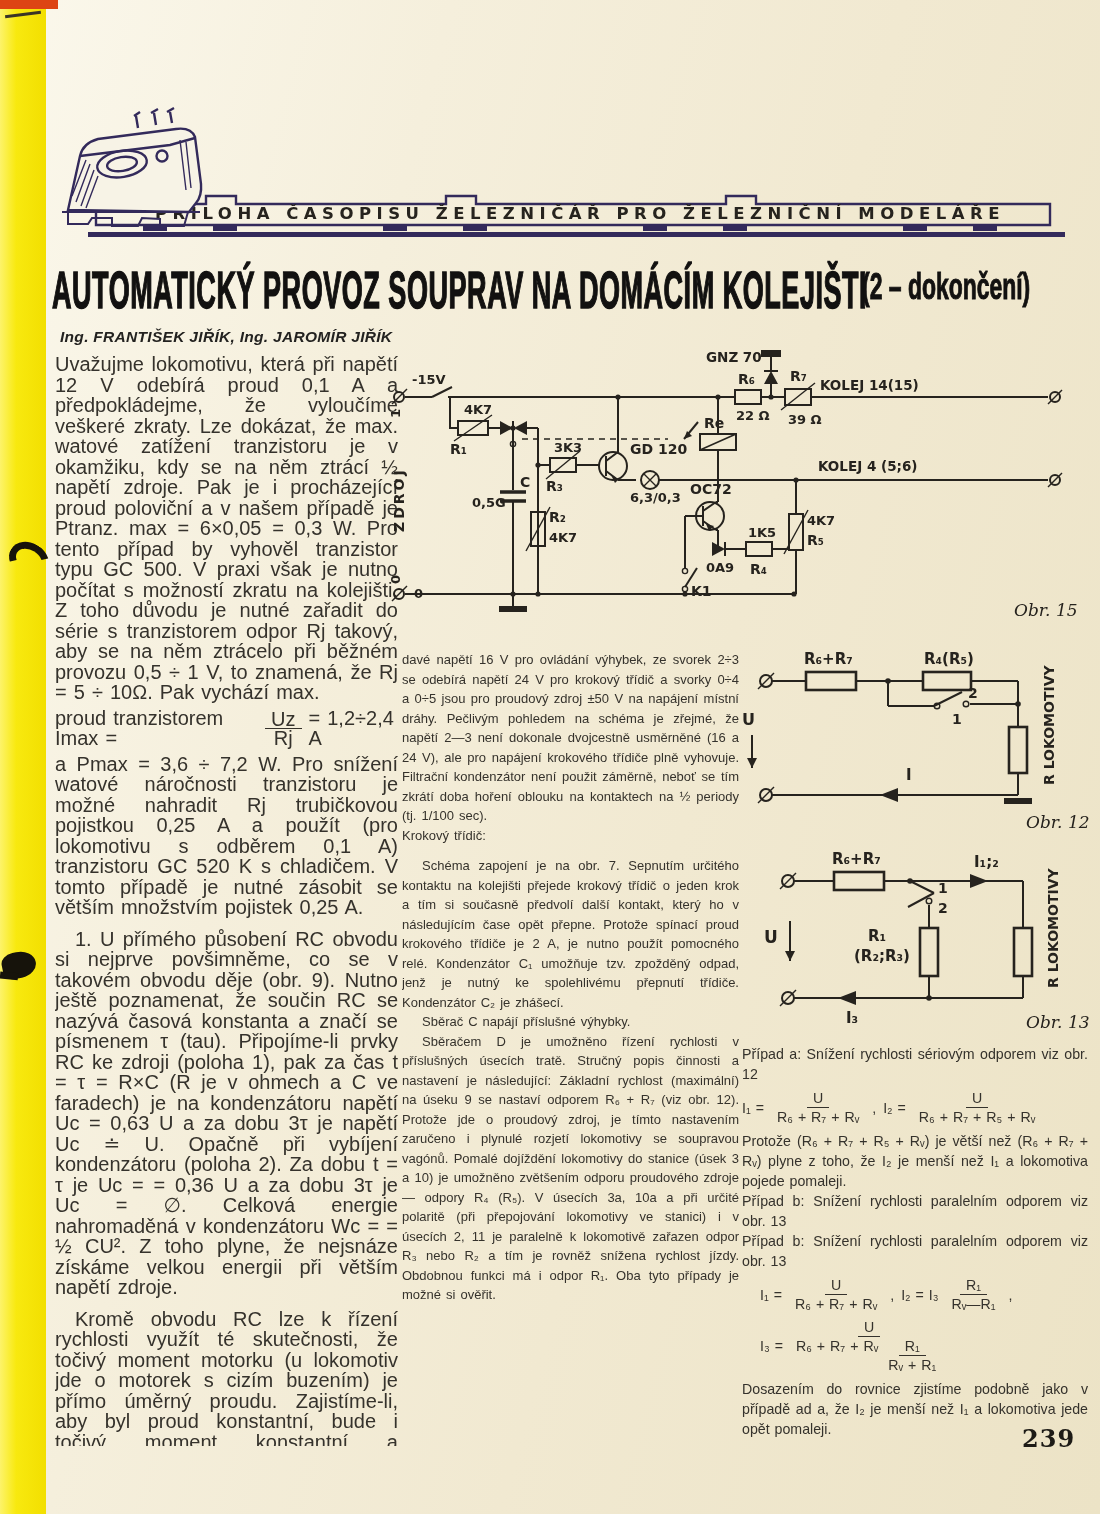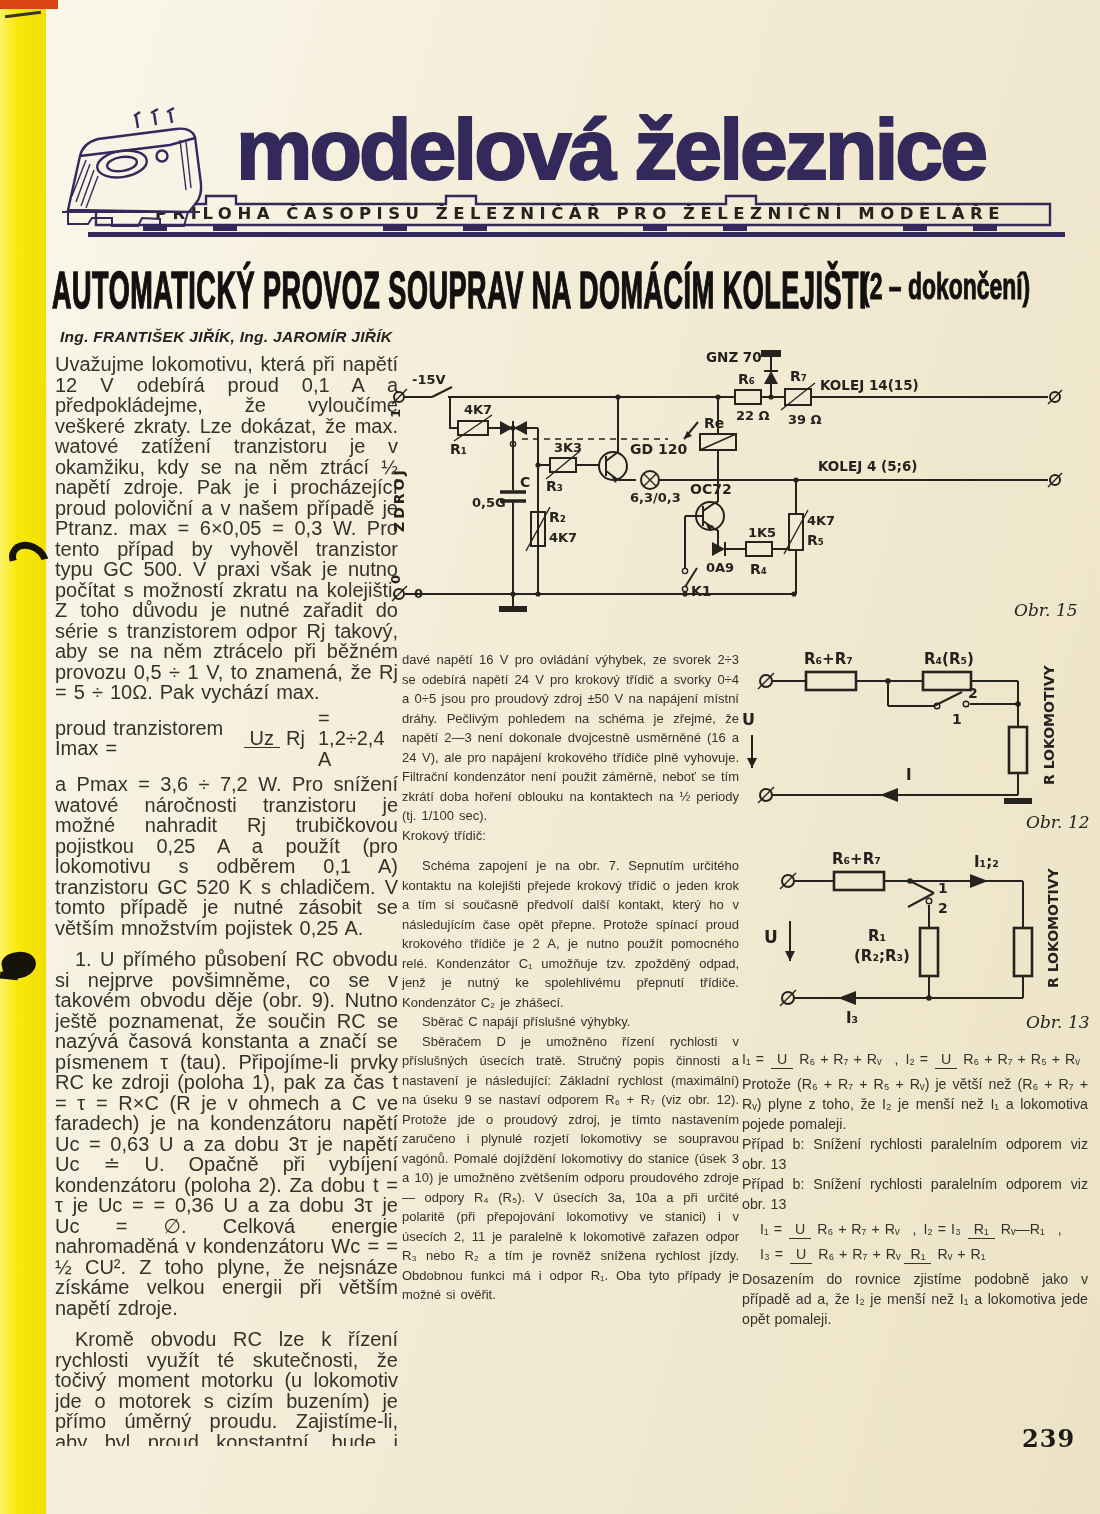--- a/index.html
+++ b/index.html
@@ -35,21 +35,21 @@
   .col p{margin:0;text-indent:20px;}
   .col p.noind{text-indent:0;}
   .col p.gap{margin-top:11px;}
   #col1{left:55px;top:354px;width:343px;height:1092px;font-size:20px;line-height:20.5px;word-spacing:1.5px;overflow:hidden;}
   #col2{left:402px;top:650px;width:337px;height:802px;font-size:13px;line-height:19.5px;word-spacing:1.4px;overflow:hidden;}
   #col3{left:742px;top:1044px;width:346px;height:402px;font-size:14.2px;line-height:20px;word-spacing:1px;overflow:hidden;}
   .subhead{font-weight:700;text-align:center;margin:7px 0 4px 0;}
   .plainlabel{text-indent:0;margin-top:3px;}
 
   .formula{display:flex;align-items:center;gap:7px;margin:5px 0;text-align:left;}
-  .frac{display:inline-flex;align-items:center;line-height:18px;}
+  .frac{display:inline-flex;flex-direction:column;align-items:center;line-height:18px;}
   .frac .num{border-bottom:1.6px solid #35322c;padding:0 6px;}
   .frac .den{padding:0 6px;}
   .dencomplex{display:flex;align-items:flex-start;gap:4px;padding:0 4px;}
   .eqblock{margin:5px 0;}
   .eqindent{margin-left:18px;}
 
   svg text{font-family:"DejaVu Sans","Liberation Sans",sans-serif;font-weight:700;fill:#26231e;}
   svg .cap{font-family:"DejaVu Serif","Liberation Serif",serif;font-style:italic;font-weight:400;font-size:17px;}
   svg .ln{stroke:#26231e;stroke-width:2;fill:none;}
   svg .lnthin{stroke:#26231e;stroke-width:1.4;fill:none;}
@@ -64,21 +64,20 @@
 <body>
 
 <div class="page">
 
   <div class="ystrip"></div>
   <div class="redbar"></div>
   <div class="scratch"></div>
   <div class="mark1"></div>
   <div class="mark2"></div>
 
-  <div class="masthead-title">modelová železnice</div>
 
   <svg class="banner-svg" width="977" height="52" viewBox="0 0 977 52">
     <path class="lnthin" style="stroke:#332a5b;stroke-width:2.4" d="M8,16 H118 V8 H148 V16 H358 V8 H388 V16 H638 V8 H668 V16 H962 V37 H8 Z"></path>
     <g fill="#332a5b">
       <rect x="55" y="37" width="24" height="6"></rect>
         <rect x="125" y="37" width="24" height="6"></rect>
       <rect x="295" y="37" width="24" height="6"></rect>
         <rect x="375" y="37" width="24" height="6"></rect>
       <rect x="555" y="37" width="24" height="6"></rect>
         <rect x="635" y="37" width="24" height="6"></rect>
@@ -323,20 +322,21 @@
     <rect class="bx" x="276" y="85" width="18" height="48" style="stroke-width:2.6"></rect>
     <text x="320" y="145" font-size="14" transform="rotate(-90 320 145)">R LOKOMOTIVY</text>
     <path class="ln" d="M285,133 V155 M285,155 H56"></path>
     <circle class="fill" cx="191" cy="155" r="2.8"></circle>
     <polygon class="fill" points="118,148 118,162 100,155"></polygon>
     <text x="108" y="180" font-size="15">I₃</text>
     <text class="cap" x="288" y="185">Obr. 13</text>
   </svg>
 
   <div id="col3" class="col">
+    <p class="noind">Případ a: Snížení rychlosti sériovým odporem viz obr. 12</p>
     <div class="formula eqblock">
       <span>I₁ =</span>
       <span class="frac">
         <span class="num">U</span>
         <span class="den">R₆ + R₇ + Rᵥ</span>
       </span>
       <span>,</span>
       <span>I₂ =</span>
       <span class="frac">
         <span class="num">U</span>

